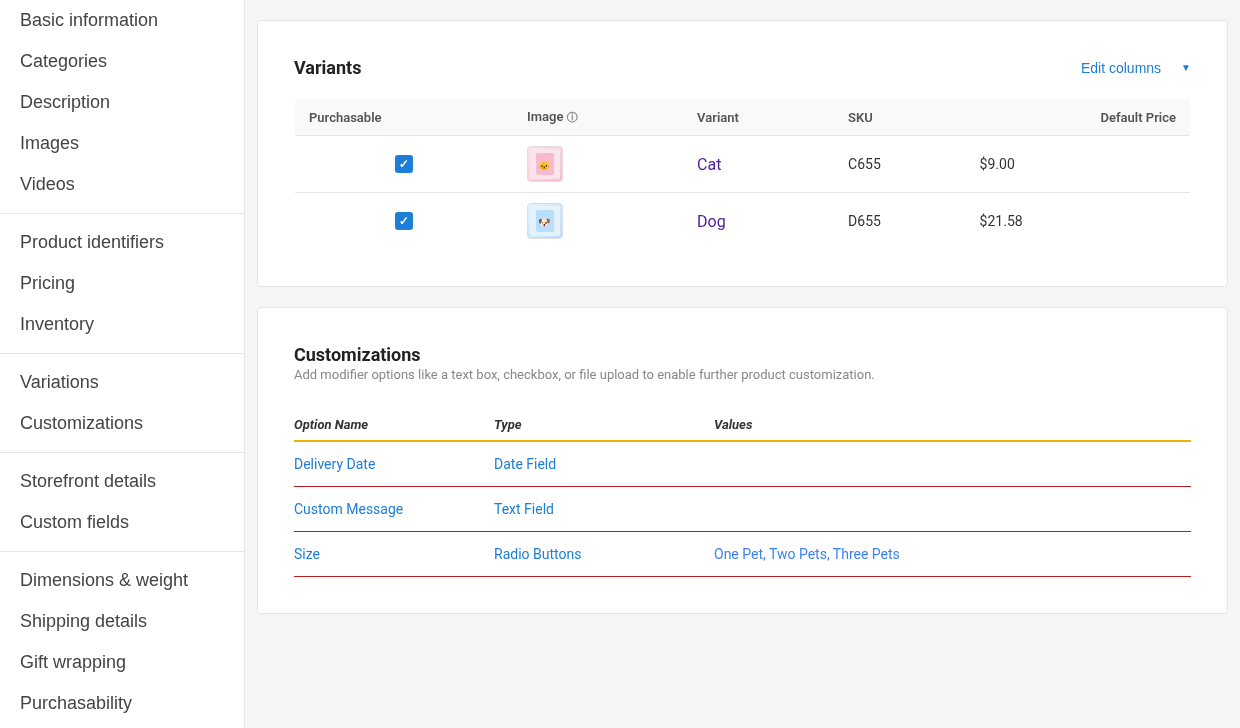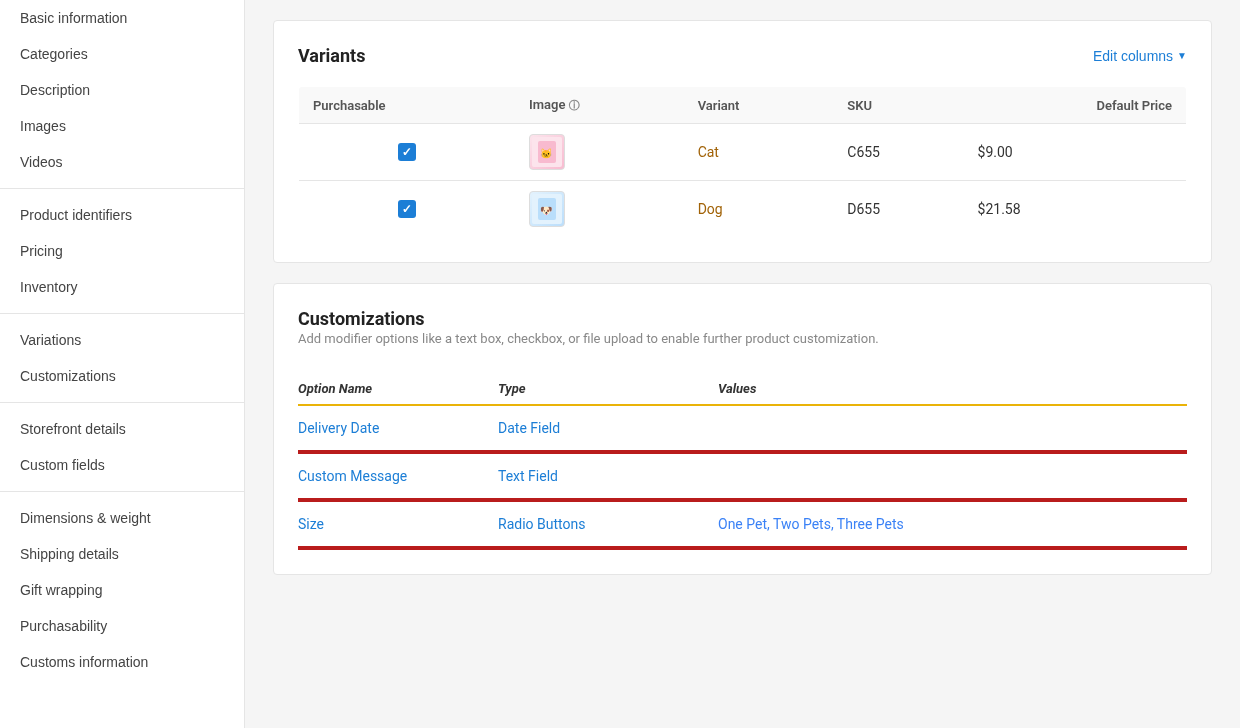--- a/index.html
+++ b/index.html
@@ -20,21 +20,21 @@
       border-right: 1px solid #e5e5e5;
       overflow-y: auto;
       flex-shrink: 0;
       padding: 0;
     }
     .sidebar-item {
       display: block;
       padding: 10px 20px;
       color: #444;
       cursor: pointer;
-      font-size: 14px;
+      font-size: 18px;
       border: none;
       background: none;
       width: 100%;
       text-align: left;
     }
     .sidebar-divider {
       height: 1px;
       background: #e5e5e5;
       margin: 8px 0;
     }
@@ -45,22 +45,22 @@
       overflow-y: auto;
       background: #f5f5f5;
       padding: 0;
     }
 
     
     .section-card {
       background: #fff;
       border: 1px solid #e5e5e5;
       border-radius: 4px;
-      margin: 20px 28px;
-      padding: 0;
+      margin: 20px 12px;
+      padding: 12px;
       overflow: hidden;
     }
 
     .variants-section {
       padding: 24px;
     }
 
     .section-header {
       display: flex;
       align-items: center;
@@ -75,21 +75,21 @@
     }
 
     .edit-columns-btn {
       color: #1c7ed6;
       font-size: 14px;
       background: none;
       border: none;
       cursor: pointer;
       display: flex;
       align-items: center;
-      gap: 4px;
+      gap: 20px;
     }
 
     .edit-columns-btn .chevron {
       font-size: 10px;
     }
 
     
     .variants-table {
       width: 100%;
       border-collapse: collapse;
@@ -163,23 +163,23 @@
 
     .product-image-thumb.cat {
       background: linear-gradient(135deg, #fce4ec, #f8bbd0);
     }
 
     .product-image-thumb.dog {
       background: linear-gradient(135deg, #e3f2fd, #bbdefb);
     }
 
     .variant-link {
-      color: #a16207;
+      color: #4c1d95;
       text-decoration: none;
-      font-size: 14px;
+      font-size: 16px;
     }
 
     
     .customizations-section {
       padding: 24px;
     }
 
     .section-description {
       font-size: 13px;
       color: #888;
@@ -227,21 +227,21 @@
       font-weight: 700;
       font-size: 13px;
       color: #333;
       padding: 8px 0;
       border-bottom: 2px solid #eab308;
       font-style: italic;
     }
 
     .modifier-table td {
       padding: 14px 0;
-      border-bottom: 4px solid #b91c1c;
+      border-bottom: 1px solid #b91c1c;
       font-size: 14px;
     }
 
     .modifier-table td.option-name {
       color: #1c7ed6;
       width: 200px;
     }
 
     .modifier-table td.option-type {
       color: #1c7ed6;

